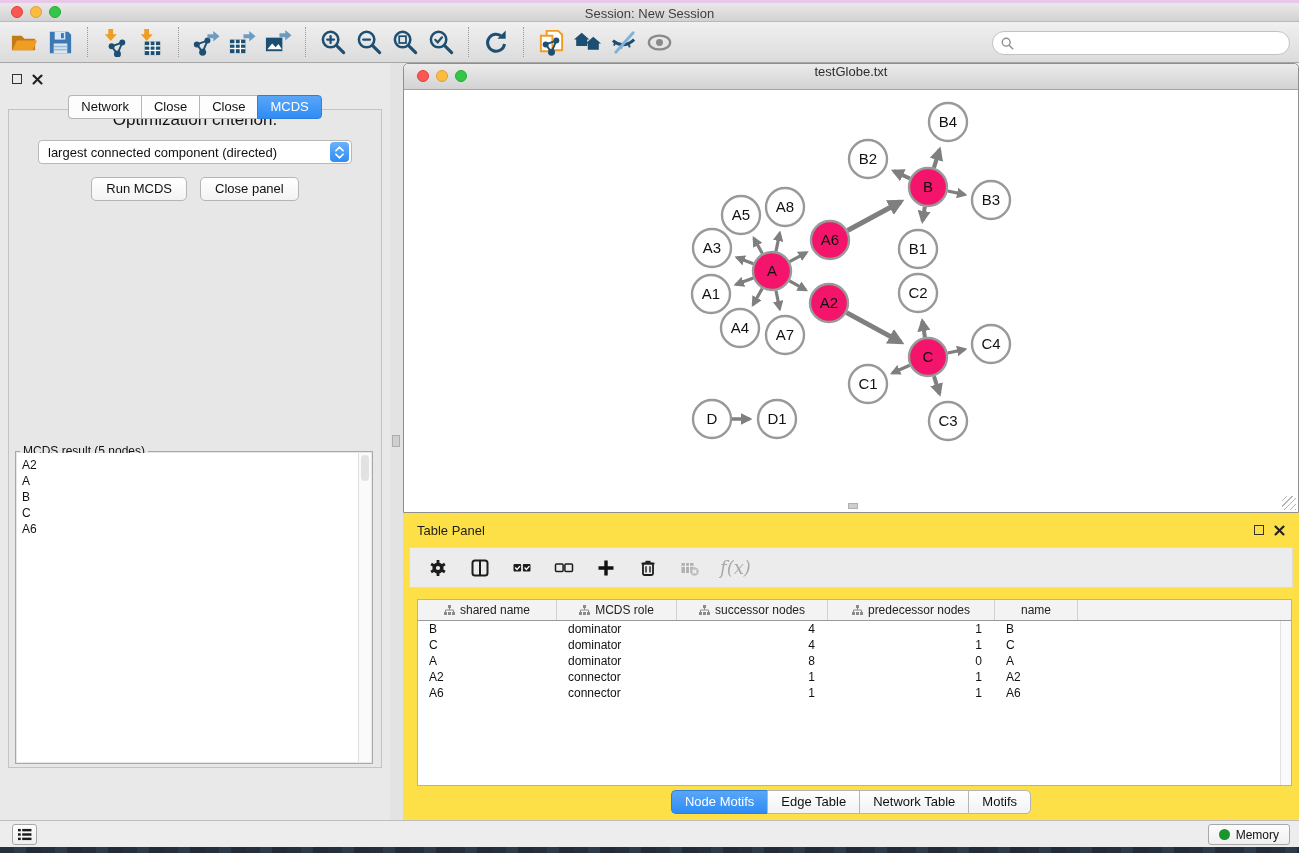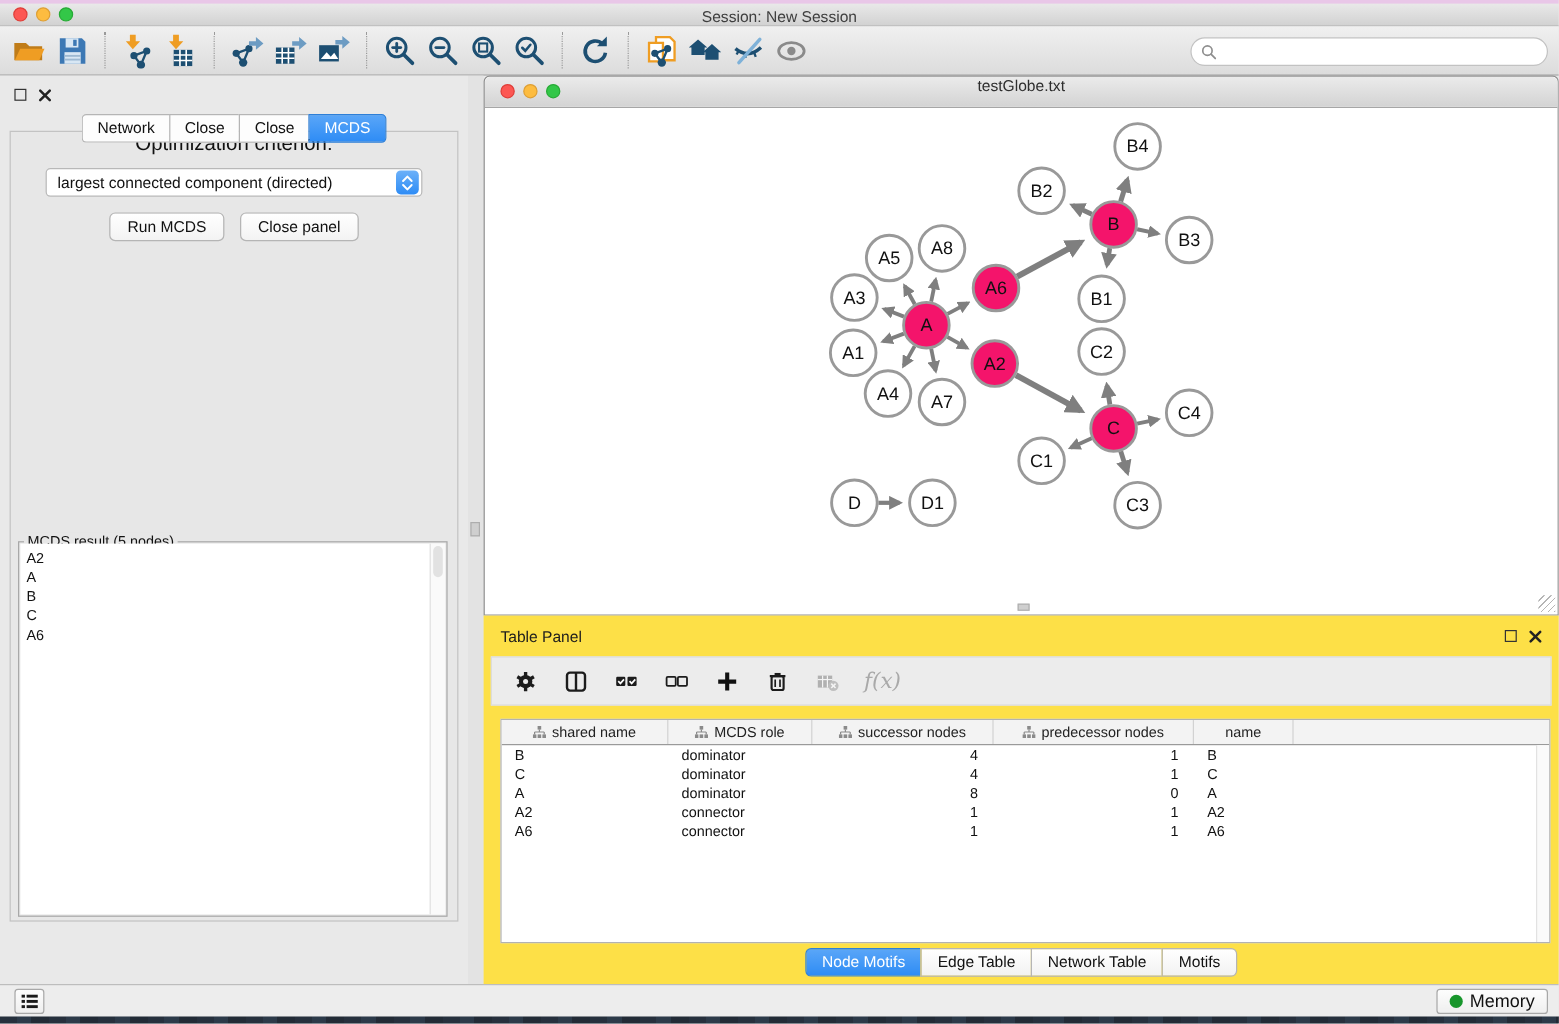--- a/index.html
+++ b/index.html
@@ -109,21 +109,21 @@
   .tp-tab.active { background:linear-gradient(#5aa6f8,#2e8cf5); border-color:#2d7fd8; color:#fff; }
 
   
   .statusbar { height:27px; background:#ededed; border-top:1px solid #bdbdbd; position:relative; }
   .sb-listbtn { position:absolute; left:12px; top:3px; width:25px; height:21px; background:linear-gradient(#fdfdfd,#efefef);
     border:1px solid #a8a8a8; border-radius:3px; display:flex; align-items:center; justify-content:center; cursor:pointer; }
   .sb-listbtn svg { width:15px; height:13px; }
   .memory-btn { position:absolute; right:9px; top:3px; height:21px; background:linear-gradient(#fdfdfd,#efefef);
     border:1px solid #a8a8a8; border-radius:3px; display:flex; align-items:center; gap:6px; padding:0 10px; cursor:pointer; }
   .memory-dot { width:11px; height:11px; border-radius:50%; background:#18962c; }
-  .memory-btn span { font-size:15px; color:#111; }
+  .memory-btn span { font-size:12px; color:#111; }
 
   .desktop-strip { height:6px; background:#26303d;
     background-image:repeating-linear-gradient(90deg,#26303d 0 14px,#2c3a49 14px 26px,#222b36 26px 41px); }
 </style>
 </head>
 <body>
 
 <div id="app">
 
   <div class="titlebar">

